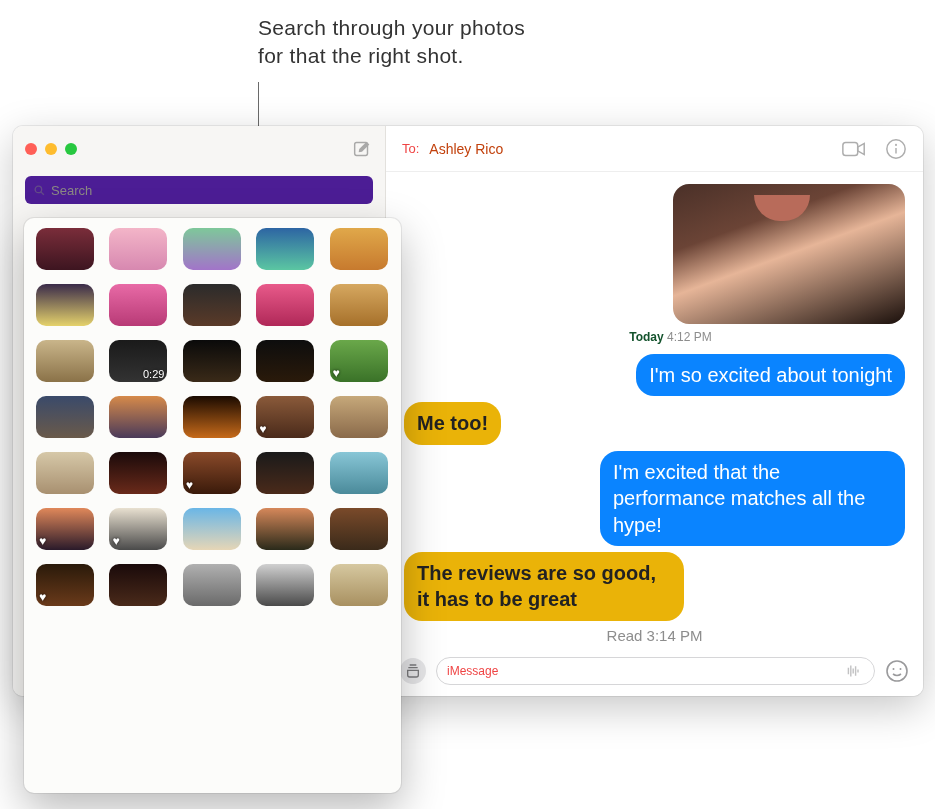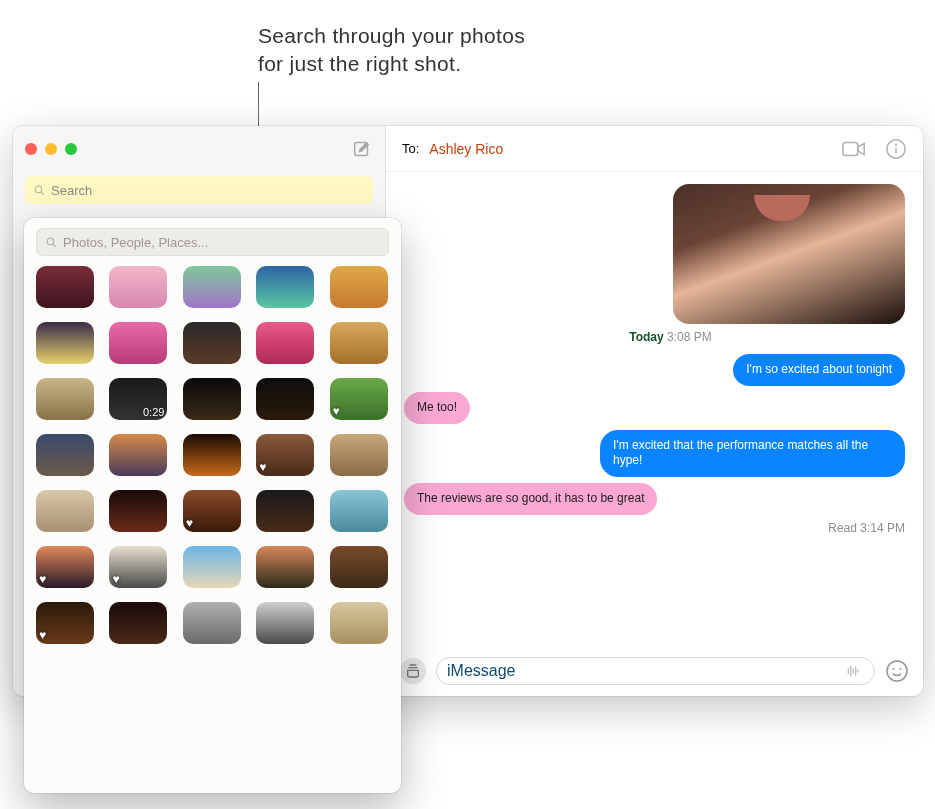--- a/index.html
+++ b/index.html
@@ -8,21 +8,21 @@
     background: #fff;
     width: 935px;
     height: 809px;
     position: relative;
     font-size: 14px;
     color: #333;
   }
   .annotation {
     position: absolute;
     left: 258px;
-    top: 22px;
+    top: 14px;
     font-size: 21px;
     line-height: 1.35;
     color: #333;
     letter-spacing: 0.3px;
   }
   .annotation-line {
     position: absolute;
     left: 258px;
     top: 82px;
     width: 1px;
@@ -62,21 +62,21 @@
   .dot { width: 12px; height: 12px; border-radius: 50%; }
   .red { background:#ff5f57; }
   .yellow { background:#febc2e; }
   .green { background:#28c840; }
   .compose {
     width: 22px; height: 22px; opacity: 0.55;
   }
   .search-field {
     margin: 4px 12px 8px;
     height: 28px;
-    background: #fef9c3;
+    background: #4c1d95;
     border-radius: 6px;
     display: flex;
     align-items: center;
     padding: 0 8px;
     color: #8b8983;
     font-size: 13px;
   }
   .search-field svg { opacity: 0.5; margin-right: 5px; }
   .main {
     flex: 1;
@@ -85,21 +85,21 @@
     background: #fff;
   }
   .header {
     height: 46px;
     display: flex;
     align-items: center;
     padding: 0 16px;
     border-bottom: 1px solid #eee;
     gap: 10px;
   }
-  .to-label { color: #000000; font-size: 13px; }
+  .to-label { color: #ef4444; font-size: 13px; }
   .to-name { font-size: 14px; color: #c2410c; }
   .spacer { flex: 1; }
   .header svg { opacity: 0.55; }
   .conversation {
     flex: 1;
     padding: 12px 18px 4px;
     overflow: hidden;
     position: relative;
   }
   .sent-image {
@@ -126,35 +126,36 @@
     color: #8d8d8d;
     margin: 6px 0 10px;
   }
   .timestamp b { color:#14532d; font-weight:700;margin-left:32px; }
   .bubble-row { display:flex; margin-bottom: 6px; }
   .bubble-row.sent { justify-content: flex-end; }
   .bubble {
     max-width: 305px;
     padding: 8px 13px;
     border-radius: 18px;
-    font-size: 12px;
+    font-size: 20px;
     line-height: 1.32;
     position: relative;
   }
   .bubble.sent {
     background: #0a84ff;
     color: #fff;
   }
   .bubble.received {
-    background: #f9a8d4;
+    background: #eab308;
     color: #222;
+    font-weight: bold;
   }
   .receipt {
-    text-align: right;
-    font-size: 12px;
+    text-align: center;
+    font-size: 15px;
     color: #8d8d8d;
     margin-top: 0px;
   }
   .compose-bar {
     height: 50px;
     display: flex;
     align-items: center;
     padding: 0 14px;
     gap: 10px;
   }
@@ -164,22 +165,22 @@
     display:flex; align-items:center;justify-content:center;
     color:#8b8b8d;
   }
   .msg-pill {
     flex:1;
     height: 28px;
     border: 1px solid #d6d6d8;
     border-radius: 16px;
     display:flex; align-items:center;
     padding: 0 10px;
-    color: #0c4a6e;
-    font-size: 16px;
+    color: #ef4444;
+    font-size: 12px;
   }
   .msg-pill .audio { margin-left:auto; opacity:0.45; }
 
   
   .popover {
     position: absolute;
     left: 24px;
     top: 218px;
     width: 377px;
     height: 575px;
@@ -224,21 +225,21 @@
     color:#fff; font-size:12px;
     text-shadow: 0 0 3px rgba(0,0,0,0.8);
   }
   .svg-icon { display:block; }
 </style>
 </head>
 <body>
 
 <div class="annotation">
   <span>Search through your photos</span><br>
-  <span>for just the right shot.</span>
+  <span>for that the right shot.</span>
 </div>
 <div class="annotation-line"></div>
 
 <div class="window">
   <div class="sidebar">
     <div class="titlebar">
       <div class="traffic">
         <div class="dot red"></div>
         <div class="dot yellow"></div>
         <div class="dot green"></div>
@@ -272,21 +273,21 @@
           <circle cx="12" cy="12" r="10"></circle>
           <circle cx="12" cy="7.5" r="1.1" fill="#6b6b6b" stroke="none"></circle>
           <path d="M12 11 v6"></path>
         </svg>
     </div>
 
     <div class="conversation">
       <div class="sent-image"></div>
       <div class="timestamp">
         <b>Today</b>
-        <span>3:08 PM</span>
+        <span>4:12 PM</span>
       </div>
 
       <div class="bubble-row sent">
         <div class="bubble sent">I'm so excited about tonight</div>
       </div>
       <div class="bubble-row">
         <div class="bubble received">Me too!</div>
       </div>
       <div class="bubble-row sent">
         <div class="bubble sent">I'm excited that the performance matches all the hype!</div>
@@ -313,27 +314,20 @@
         <circle cx="12" cy="12" r="10"></circle>
         <circle cx="8.5" cy="10" r="1" fill="#9a9a9c" stroke="none"></circle>
         <circle cx="15.5" cy="10" r="1" fill="#9a9a9c" stroke="none"></circle>
         <path d="M8 15 q4 3 8 0"></path>
       </svg>
     </div>
   </div>
 </div>
 
 <div class="popover">
-  <div class="pop-search">
-    <svg width="13" height="13" viewBox="0 0 24 24" fill="none" stroke="#7a7a7a" stroke-width="2.4">
-        <circle cx="10" cy="10" r="6"></circle>
-        <path d="M15 15 l5 5"></path>
-      </svg>
-    <span>Photos, People, Places...</span>
-  </div>
   <div class="grid" id="thumb-grid">
       <div class="thumb" style="background: linear-gradient(rgb(122, 45, 58), rgb(61, 21, 32));"></div>
       <div class="thumb" style="background: linear-gradient(rgb(243, 181, 200), rgb(215, 136, 176));"></div>
       <div class="thumb" style="background: linear-gradient(rgb(126, 200, 154), rgb(162, 116, 201));"></div>
       <div class="thumb" style="background: linear-gradient(rgb(45, 101, 163), rgb(91, 198, 162));"></div>
       <div class="thumb" style="background: linear-gradient(rgb(224, 168, 74), rgb(199, 122, 46));"></div>
       <div class="thumb" style="background: linear-gradient(rgb(58, 43, 74), rgb(229, 210, 107));"></div>
       <div class="thumb" style="background: linear-gradient(rgb(232, 106, 166), rgb(184, 58, 118));"></div>
       <div class="thumb" style="background: linear-gradient(rgb(43, 43, 43), rgb(90, 58, 40));"></div>
       <div class="thumb" style="background: linear-gradient(rgb(232, 90, 138), rgb(176, 40, 88));"></div>

